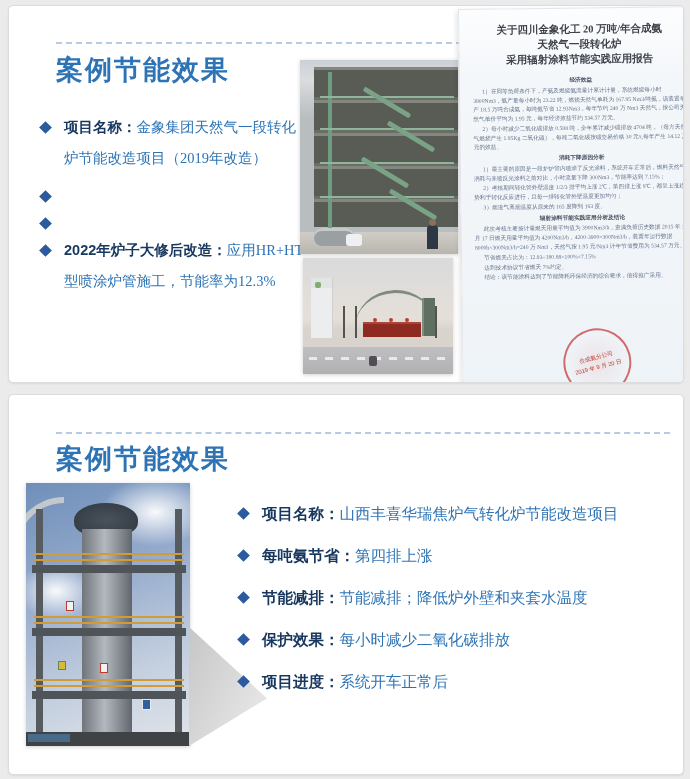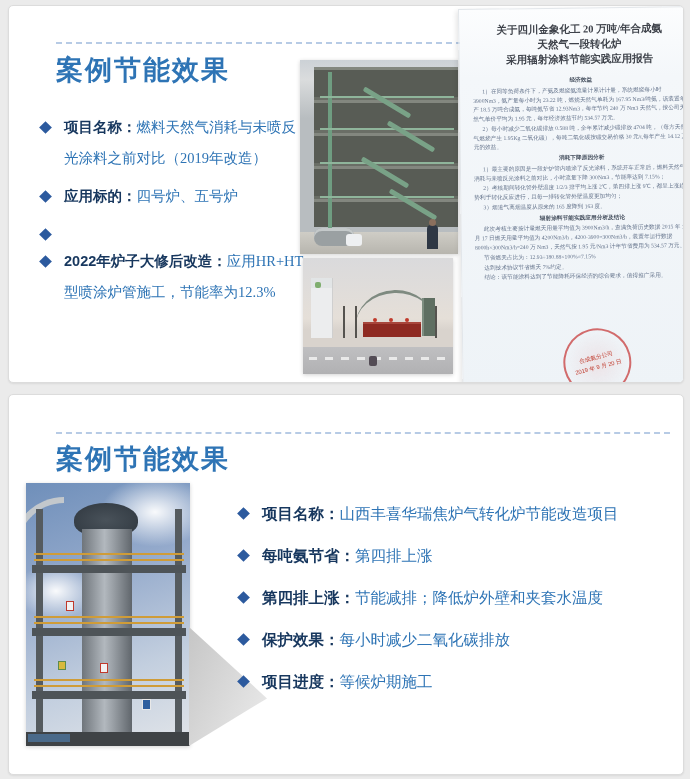--- a/index.html
+++ b/index.html
@@ -119,25 +119,24 @@
 </head>
 <body>
 
 <section class="slide slide1">
   <div class="dash"></div>
   <h1 class="title">案例节能效果</h1>
 
   <ul class="bullets">
     <li class="bullet">
       <span class="dia"></span>
-      <p class="bt"><b>项目名称：</b><span>燃料天然气消耗与未喷反光涂料之前对比（2019年改造）</span></p>
-    </li>
-    <li class="bullet">
-      <span class="dia"></span>
-      <p class="bt"><b>应用标的：</b><span>四号炉、五号炉</span></p>
+      <p class="bt"><b>项目名称：</b><span>金象集团天然气一段转化炉节能改造项目（2019年改造）</span></p>
+    </li>
+    <li class="bullet">
+      <span class="dia"></span>
     </li>
     <li class="bullet">
       <span class="dia"></span>
     </li>
     <li class="bullet">
       <span class="dia"></span>
       <p class="bt"><b>2022年炉子大修后改造：</b><span>应用HR+HT型喷涂炉管施工，节能率为12.3%</span></p>
     </li>
   </ul>
 
@@ -237,24 +236,24 @@
     <li class="bullet">
       <span class="dia"></span>
       <p class="bt"><b>项目名称：</b><span>山西丰喜华瑞焦炉气转化炉节能改造项目</span></p>
     </li>
     <li class="bullet">
       <span class="dia"></span>
       <p class="bt"><b>每吨氨节省：</b><span>第四排上涨</span></p>
     </li>
     <li class="bullet">
       <span class="dia"></span>
-      <p class="bt"><b>第四排上涨：</b><span>节能减排；降低炉外壁和夹套水温度</span></p>
+      <p class="bt"><b>节能减排：</b><span>节能减排；降低炉外壁和夹套水温度</span></p>
     </li>
     <li class="bullet">
       <span class="dia"></span>
       <p class="bt"><b>保护效果：</b><span>每小时减少二氧化碳排放</span></p>
     </li>
     <li class="bullet">
       <span class="dia"></span>
-      <p class="bt"><b>项目进度：</b><span>等候炉期施工</span></p>
+      <p class="bt"><b>项目进度：</b><span>系统开车正常后</span></p>
     </li>
   </ul>
 </section>
 
 </body></html>

